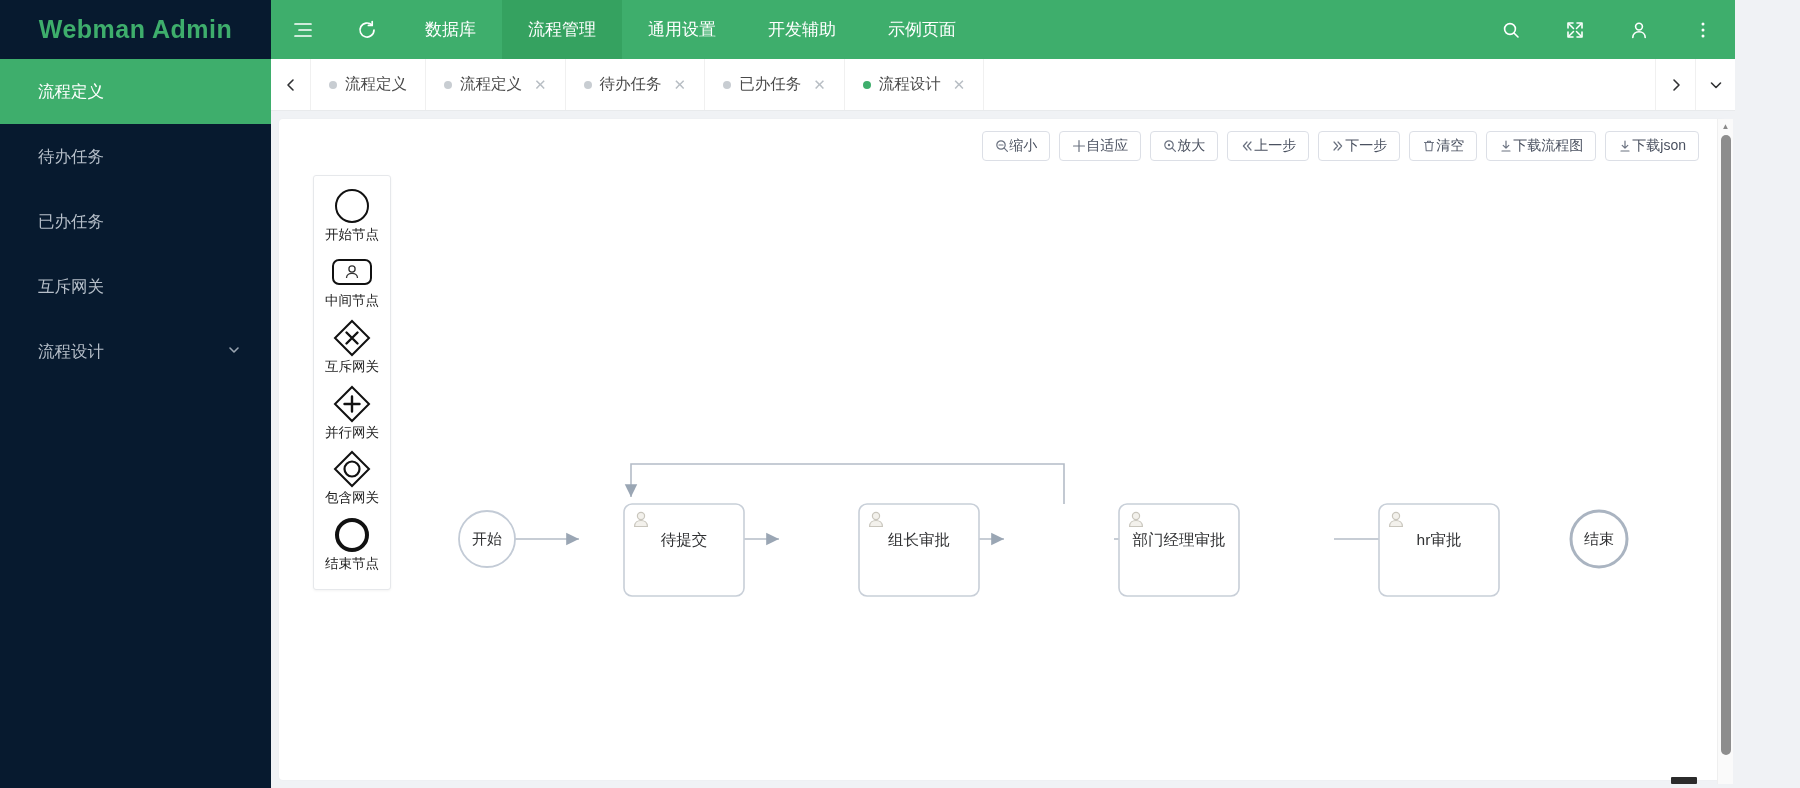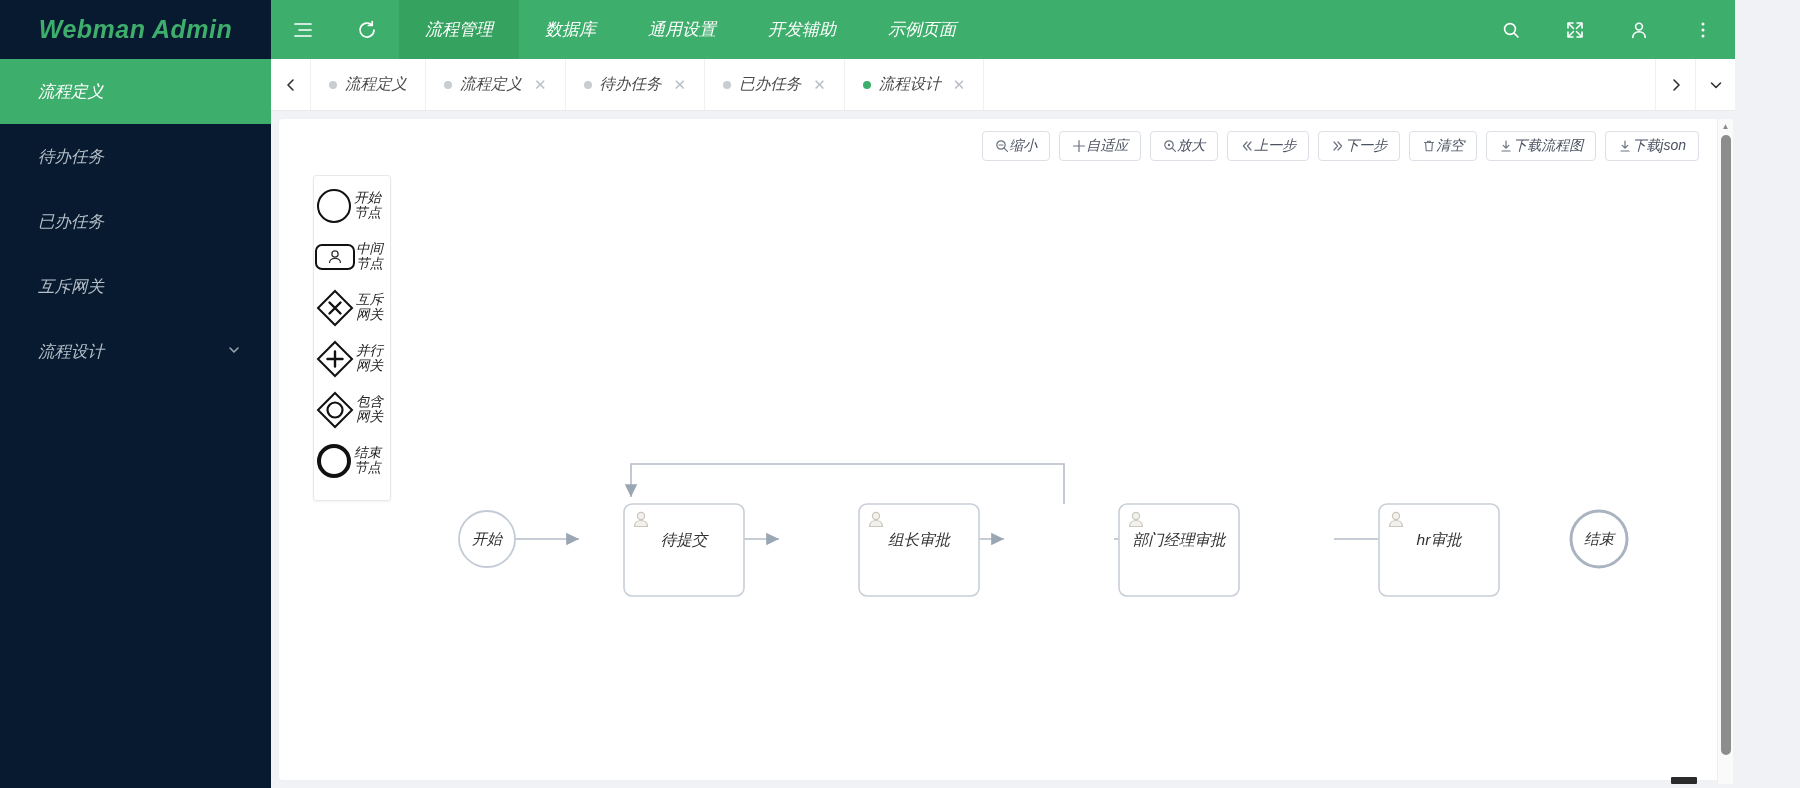--- a/index.html
+++ b/index.html
@@ -2,21 +2,21 @@
 <html><head>
 <meta charset="utf-8">
 <style>
   * { box-sizing: border-box; margin: 0; padding: 0; }
   html, body {
     width: 1800px; height: 788px;
     font-family: "Liberation Sans", "DejaVu Sans", sans-serif;
     overflow: hidden;
     background: #f0f2f5;
   }
-  .app { position: relative; width: 1735px; height: 788px; display: flex; font-style: italic; }
+  .app { position: relative; width: 1735px; height: 788px; display: flex; }
 
   
   .sidebar {
     width: 271px; height: 788px; background: #071A2F;
     flex: 0 0 271px; position: relative; z-index: 5;
   }
   .logo {
     height: 59px; display: flex; align-items: center; justify-content: center;
     color: #3EAE6C; font-size: 25px; font-weight: bold; letter-spacing: .5px;
   }
@@ -106,21 +106,21 @@
 
   
   .palette {
     position: absolute; left: 34px; top: 56px;
     width: 78px; background: #ffffff; border: 1px solid #e6e8eb;
     border-radius: 3px; padding: 8px 0 10px;
     display: flex; flex-direction: column; align-items: center;
     box-shadow: 0 1px 3px rgba(0,0,0,.05); z-index: 3;
   }
   .pal-item {
-    display: flex; flex-direction: row; align-items: center;
+    display: flex; flex-direction: column; align-items: center;
     margin-bottom: 7px; cursor: pointer;
   }
   .pal-item .glyph {
     height: 44px; display: flex; align-items: center; justify-content: center;
   }
   .pal-item .plabel { font-size: 13.5px; color: #222; line-height: 1.1; }
 
   
   .canvas { position: absolute; inset: 0; overflow: hidden; }
   .flow-svg { position: absolute; left: 0; top: 0; }
@@ -184,22 +184,22 @@
           <path d="M3 5h16M7 11h12M3 17h16" fill="none" stroke="#fff" stroke-width="1.7" stroke-linecap="round"></path>
         </svg>
       </div>
       <div class="nav-icon-btn">
         <svg width="22" height="22" viewBox="0 0 22 22">
           <path d="M18 11a7 7 0 1 1-2.1-5" fill="none" stroke="#fff" stroke-width="1.7" stroke-linecap="round"></path>
           <path d="M16.2 2.6 L16.2 6.4 L12.4 6.4" fill="none" stroke="#fff" stroke-width="1.7" stroke-linecap="round" stroke-linejoin="round"></path>
         </svg>
       </div>
       <div class="nav-items">
+        <div class="nav-item">数据库</div>
         <div class="nav-item active">流程管理</div>
-        <div class="nav-item">数据库</div>
         <div class="nav-item">通用设置</div>
         <div class="nav-item">开发辅助</div>
         <div class="nav-item">示例页面</div>
       </div>
       <div class="nav-spacer"></div>
       <div class="nav-right">
         <div class="nav-icon-btn">
           <svg width="22" height="22" viewBox="0 0 22 22">
             <circle cx="10" cy="10" r="5.4" fill="none" stroke="#fff" stroke-width="1.6"></circle>
             <path d="M14.2 14.2 L18 18" stroke="#fff" stroke-width="1.6" stroke-linecap="round"></path>

